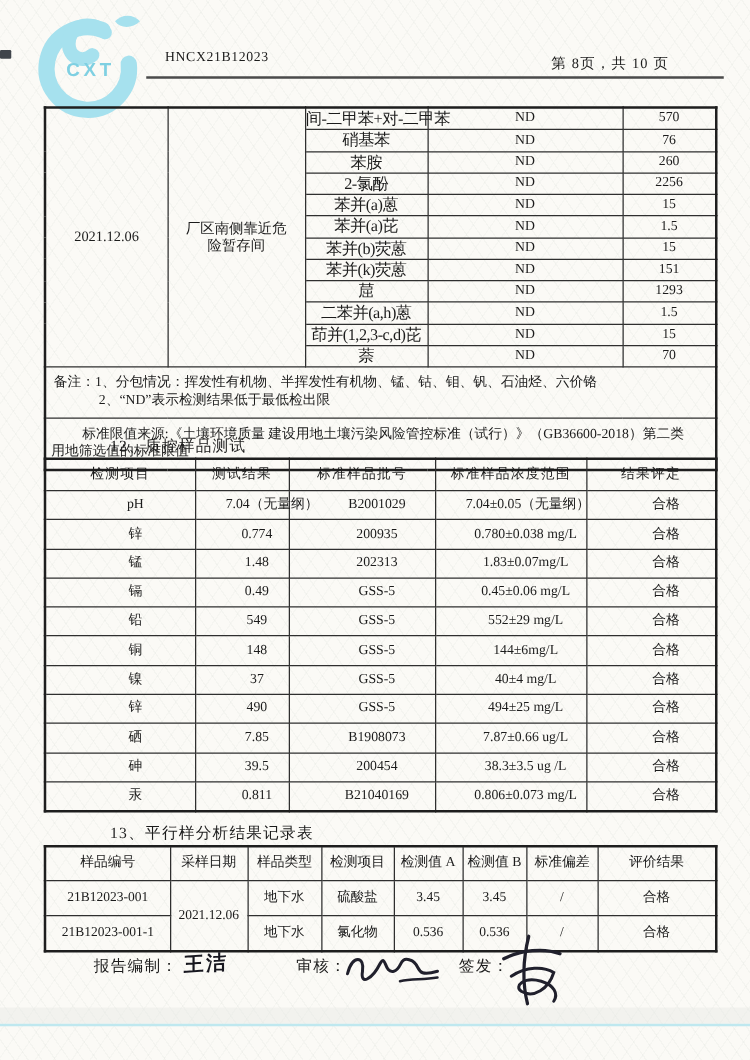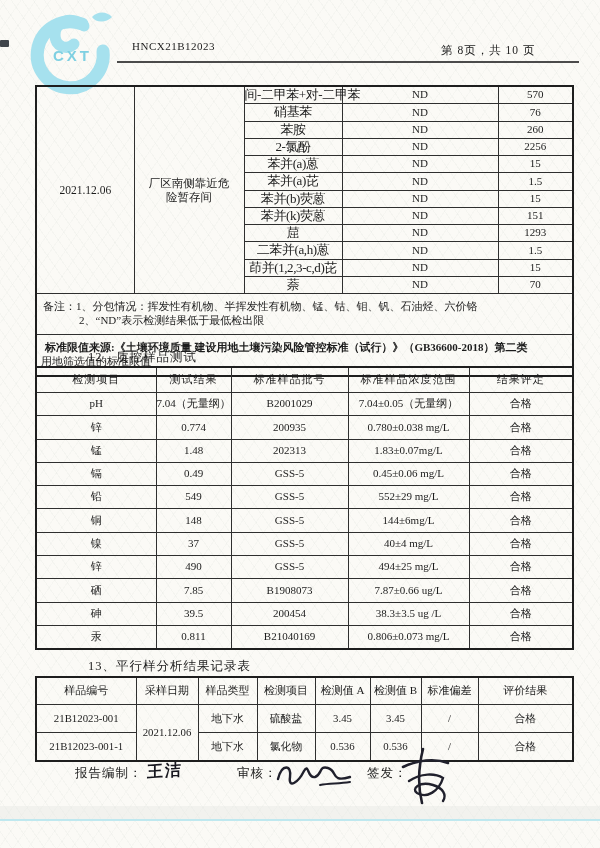--- a/index.html
+++ b/index.html
@@ -25,28 +25,28 @@
   table{border:2px solid #1e1e1e;}
   
   .t1{left:35px;top:85px;width:537px;}
   .t1 td{height:15.5px;}
   .t1 .an{font-size:13px;letter-spacing:-.4px;white-space:nowrap;}
   .t1 .merged{font-size:11.5px;}
   .t1 .loc{padding:16px 10px;}
   .t1 .notes{ text-align:left;height:36px;padding:2px 6px;font-size:11px;}
   .t1 .notes .n2{padding-left:36px;}
   .t1 .std{height:36px;font-size:11px;padding:2px 4px;}
-  .t1 .std .s1{text-align:left;padding-left:4px;font-weight:bold;}
+  .t1 .std .s1{text-align:center;padding-left:4px;}
   .t1 .std .s2{text-align:left;}
   
   .sec-title{font-size:12.5px;letter-spacing:1px;}
   .t12{left:88px;top:349px;text-align:center;}
   .qc{left:35px;top:366px;width:537px;}
   .qc th{height:24px;letter-spacing:1px;}
-  .qc td{height:22.3px;white-space:nowrap;}
+  .qc td{height:22.3px;white-space:nowrap;padding-left:24px;}
   
   .t13{left:88px;top:658px;}
   .par{left:35px;top:676px;width:537px;}
   .par th{height:26px;}
   .par td{height:27px;white-space:nowrap;font-size:10.8px;}
   
   .footer{left:0;top:755px;width:600px;height:60px;padding-left:24px;}
   .sig-label{position:absolute;font-size:12.5px;top:10px;letter-spacing:1px;}
   .lbl-prep{left:75px;}
   .lbl-rev{left:237px;}

